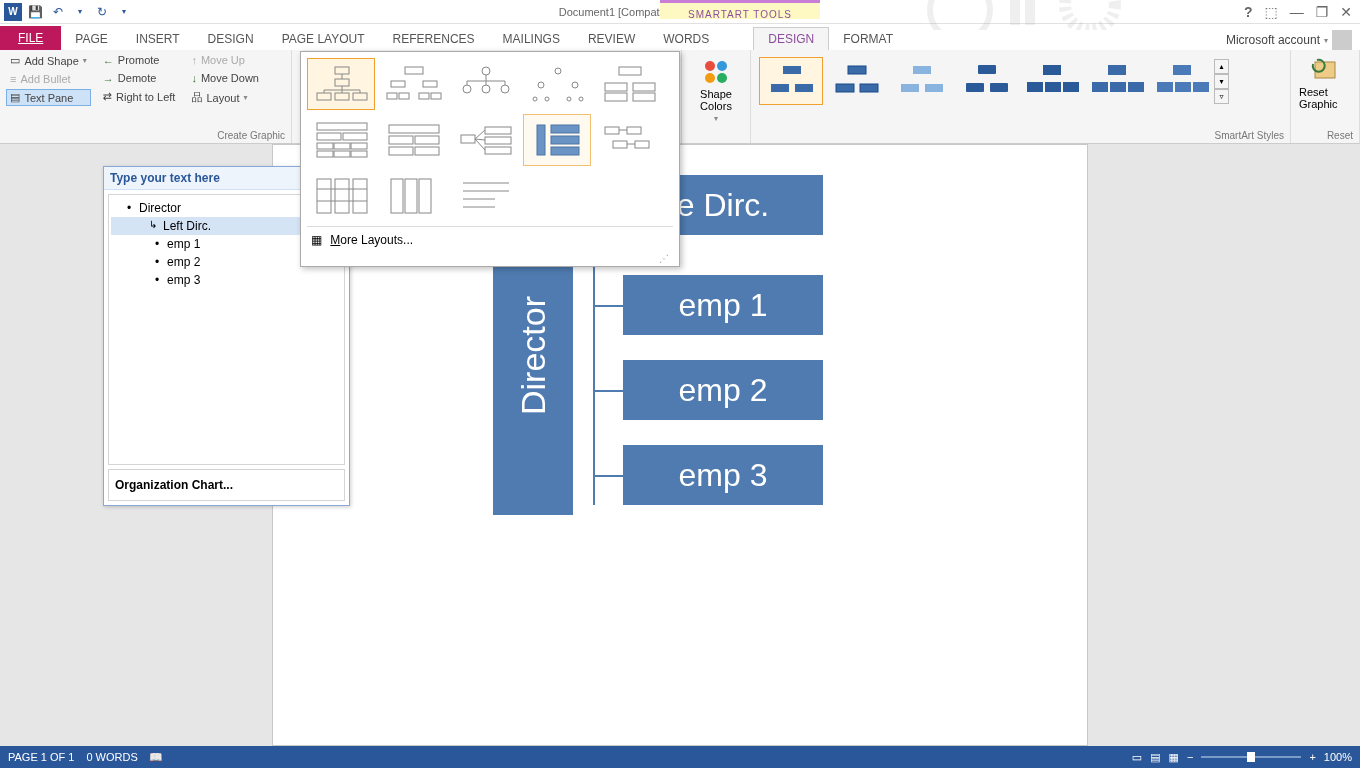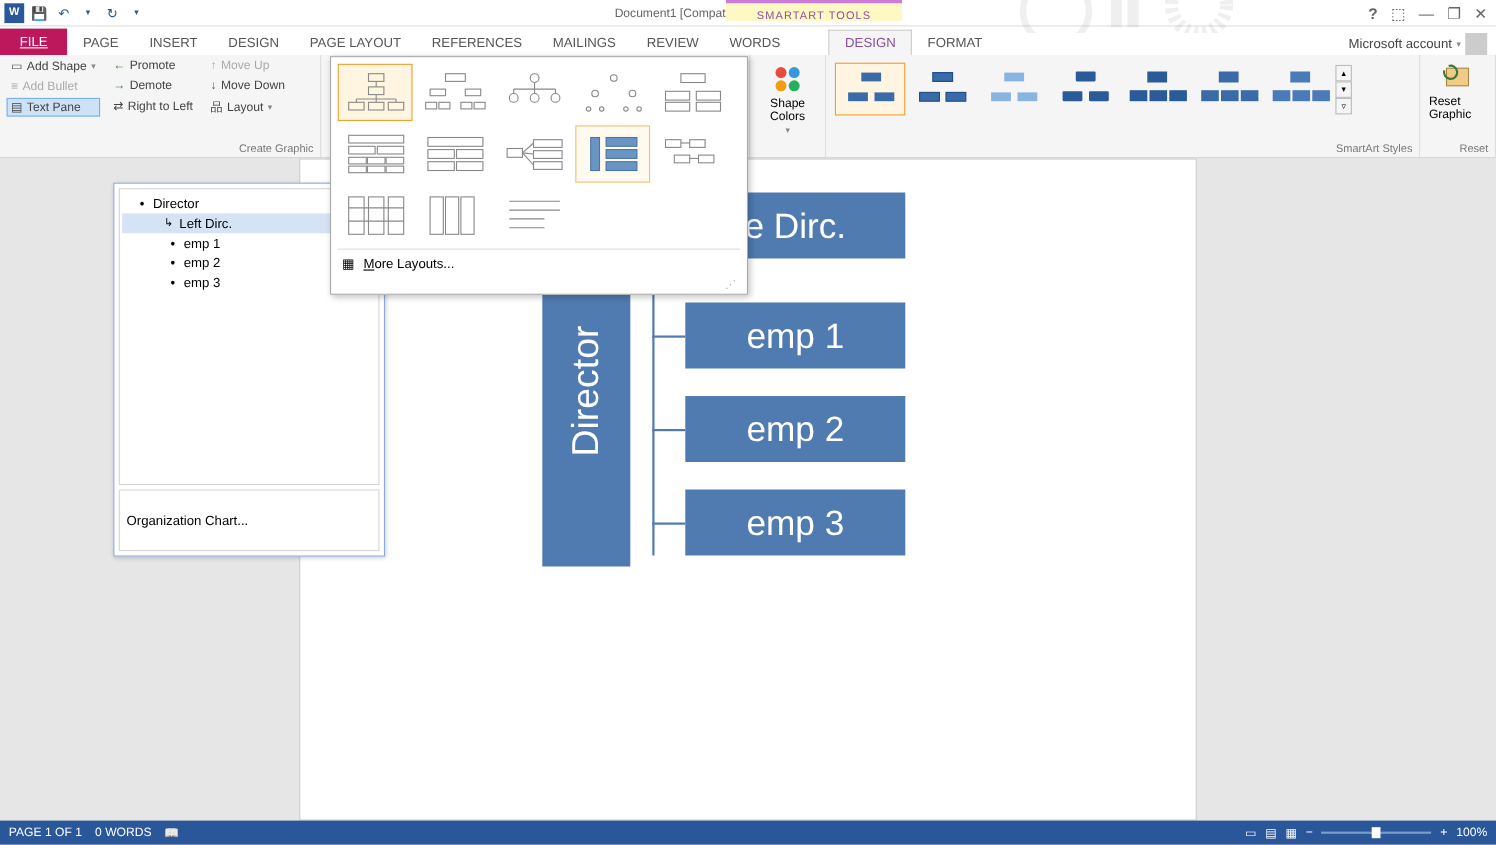--- a/index.html
+++ b/index.html
@@ -60,21 +60,21 @@
 
 .text-pane { position: absolute; left: 103px; top: 166px; width: 247px; height: 340px; background: #fff; border: 1px solid #8aa9d6; box-shadow: 1px 1px 4px rgba(0,0,0,.2); z-index: 50; font-size: 12px; display: flex; flex-direction: column; }
 .text-pane-header { background: #eef4fb; color: #2a579a; font-weight: bold; padding: 4px 6px; border-bottom: 1px solid #cde1f7; }
 .text-pane-body { flex: 1; padding: 4px 2px; overflow: auto; border: 1px solid #d5d5d5; margin: 4px; }
 .tp-item { padding: 2px 0 2px 28px; position: relative; }
 .tp-item::before { content: "•"; position: absolute; left: 16px; }
 .tp-item.l2 { padding-left: 52px; background: #d5e4f5; }
 .tp-item.l2::before { content: "↳"; left: 38px; font-size: 10px; }
 .tp-item.l3 { padding-left: 56px; }
 .tp-item.l3::before { left: 44px; }
-.text-pane-footer { border-top: 1px solid #ccc; padding: 20px 6px; font-weight: normal; margin: 0 4px 4px 4px; border: 1px solid #d5d5d5; }
+.text-pane-footer { border-top: 1px solid #ccc; padding: 8px 6px; font-weight: bold; margin: 0 4px 4px 4px; border: 1px solid #d5d5d5; }
 
 
 .smartart { position: absolute; left: 220px; top: 30px; }
 .sa-box { background: #4f7bb0; color: #fff; font-size: 32px; text-align: center; display: flex; align-items: center; justify-content: center; }
 .sa-director { width: 80px; height: 320px; writing-mode: vertical-rl; transform: rotate(180deg); font-size: 34px; position: absolute; left: 0; top: 20px; }
 .sa-vice { width: 200px; height: 60px; position: absolute; left: 130px; top: 0; }
 .sa-emp { width: 200px; height: 60px; position: absolute; left: 130px; }
 .sa-line { position: absolute; background: #4f7bb0; }
 
 
@@ -431,20 +431,21 @@
       <div class="sa-box sa-emp" style="top:100px">emp 1</div>
       <div class="sa-line" style="left:100px;top:215px;width:30px;height:2px"></div>
       <div class="sa-box sa-emp" style="top:185px">emp 2</div>
       <div class="sa-line" style="left:100px;top:300px;width:30px;height:2px"></div>
       <div class="sa-box sa-emp" style="top:270px">emp 3</div>
     </div>
   </div>
 </div>
 
 <div class="text-pane">
+  <div class="text-pane-header">Type your text here</div>
   <div class="text-pane-body">
     <div class="tp-item">Director</div>
     <div class="tp-item l2">Left Dirc.</div>
     <div class="tp-item l3">emp 1</div>
     <div class="tp-item l3">emp 2</div>
     <div class="tp-item l3">emp 3</div>
   </div>
   <div class="text-pane-footer">Organization Chart...</div>
 </div>
 

